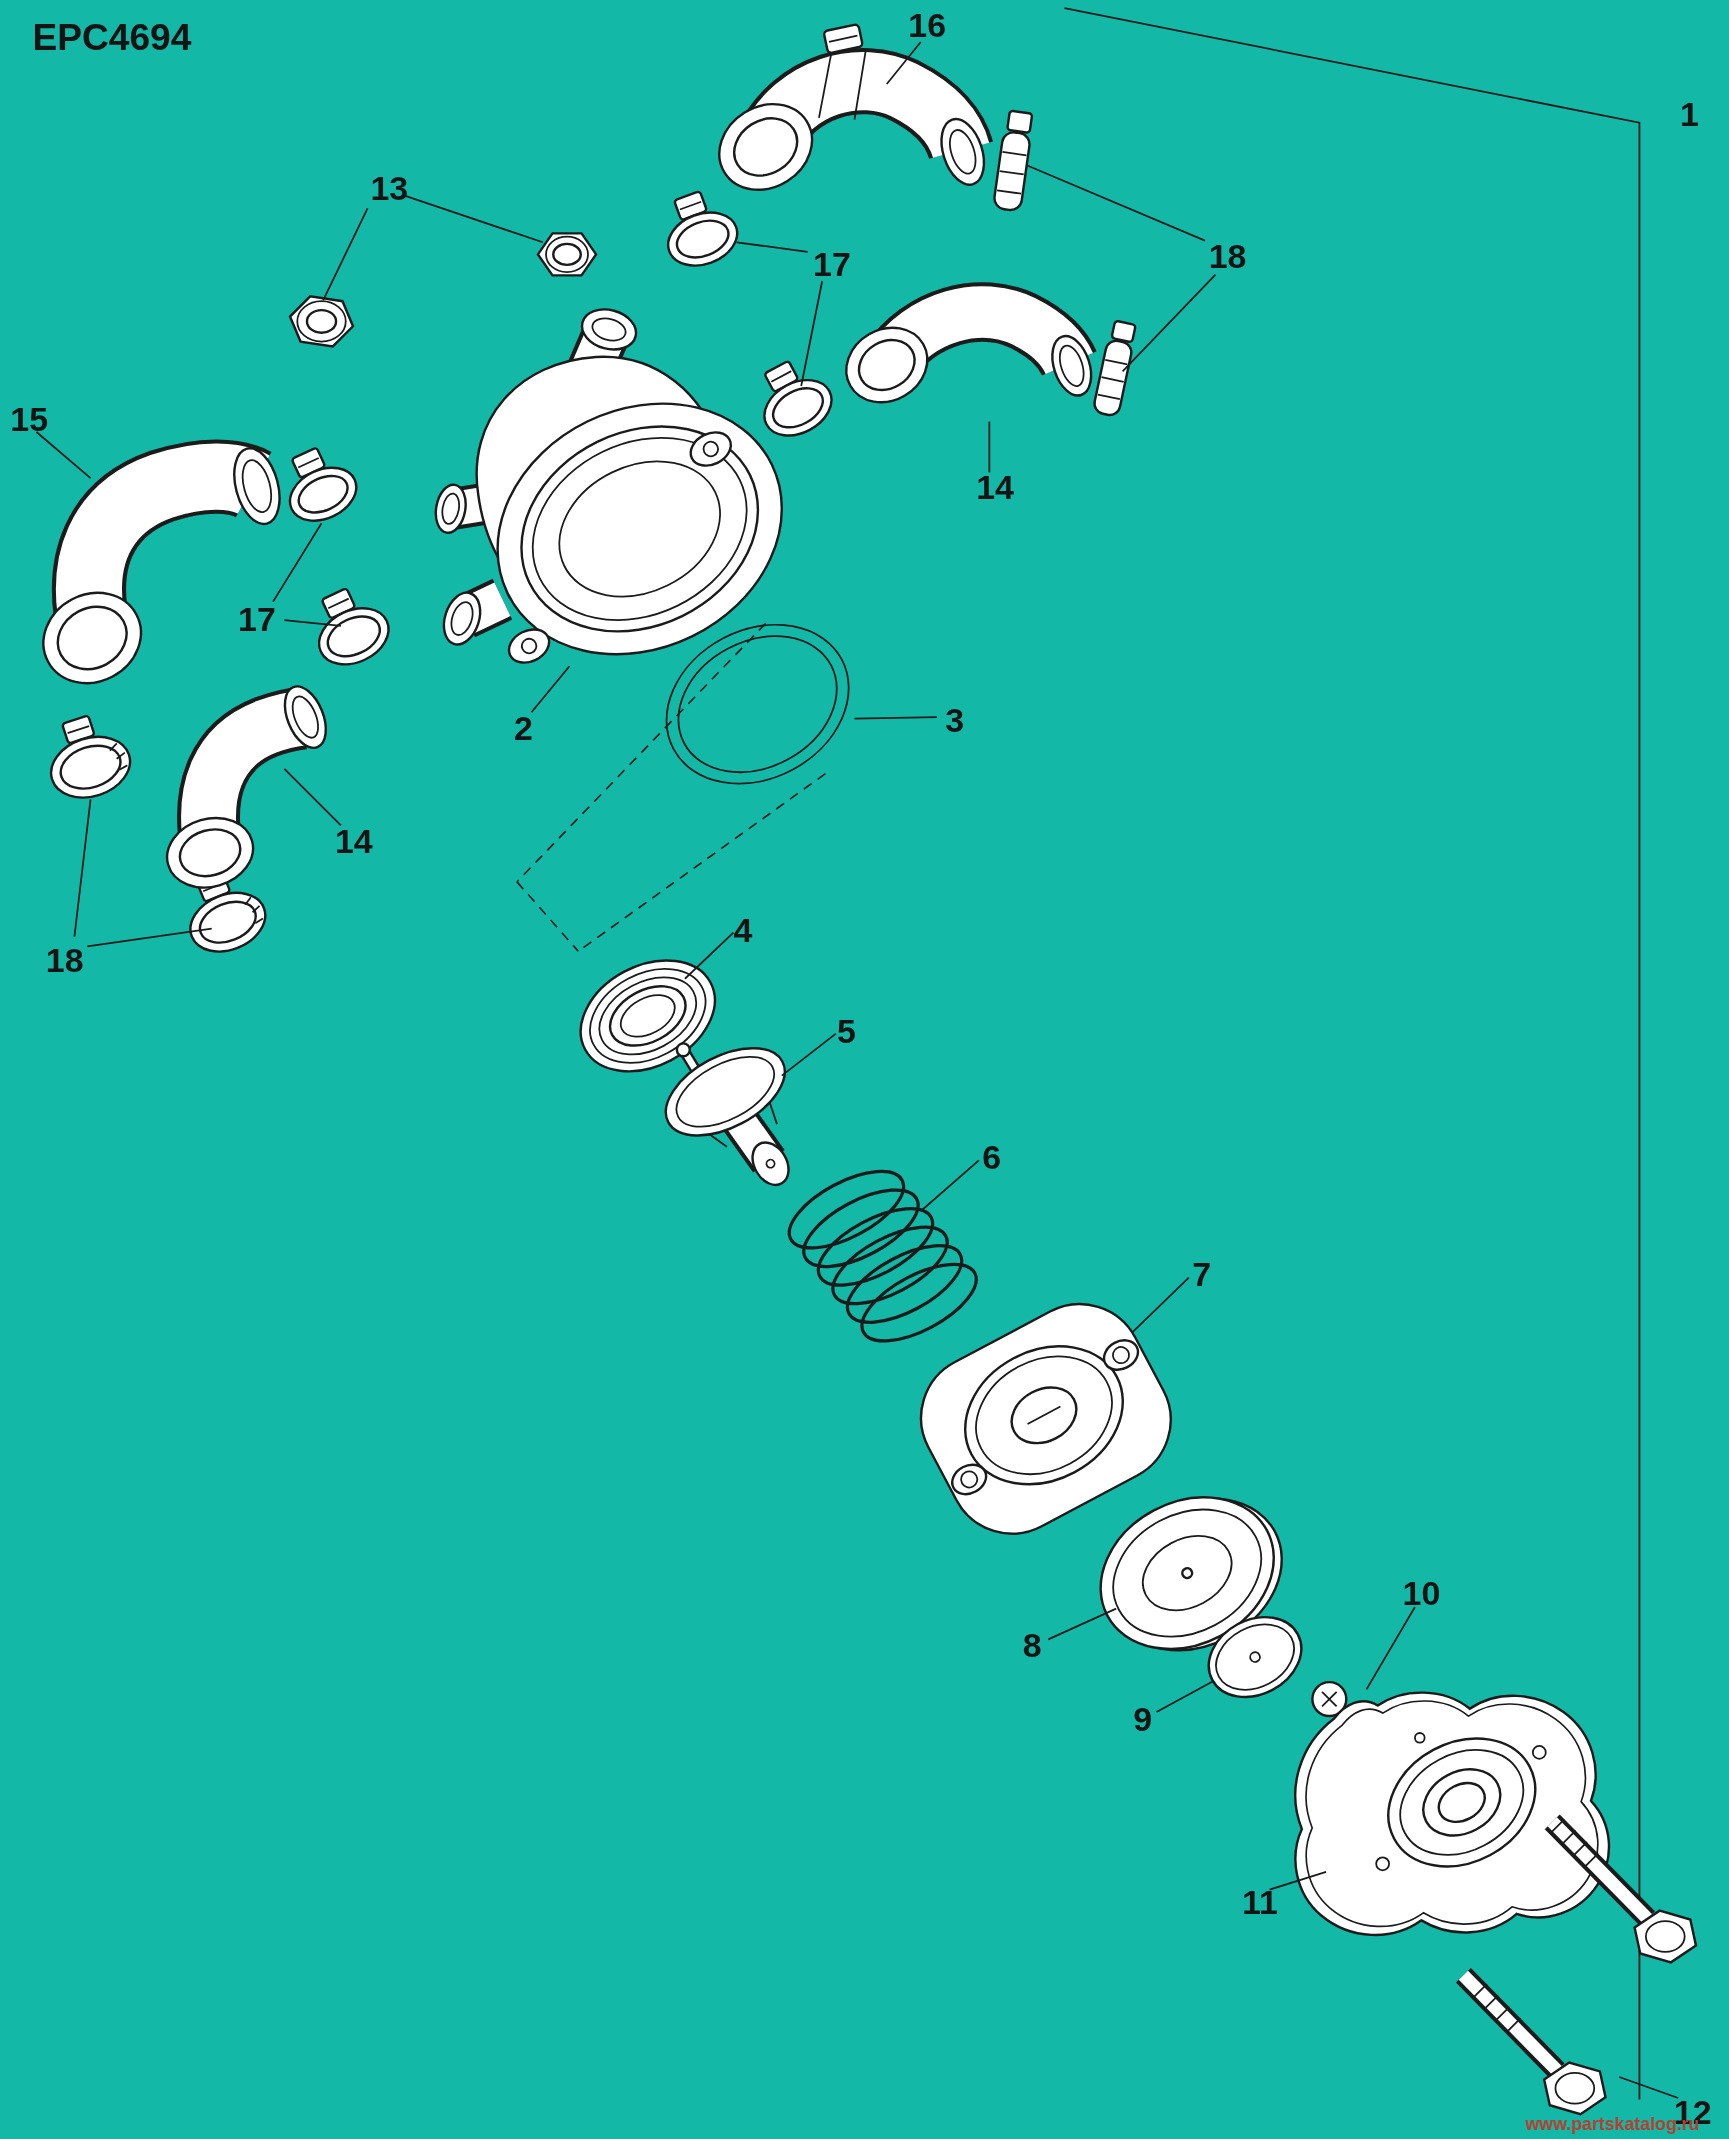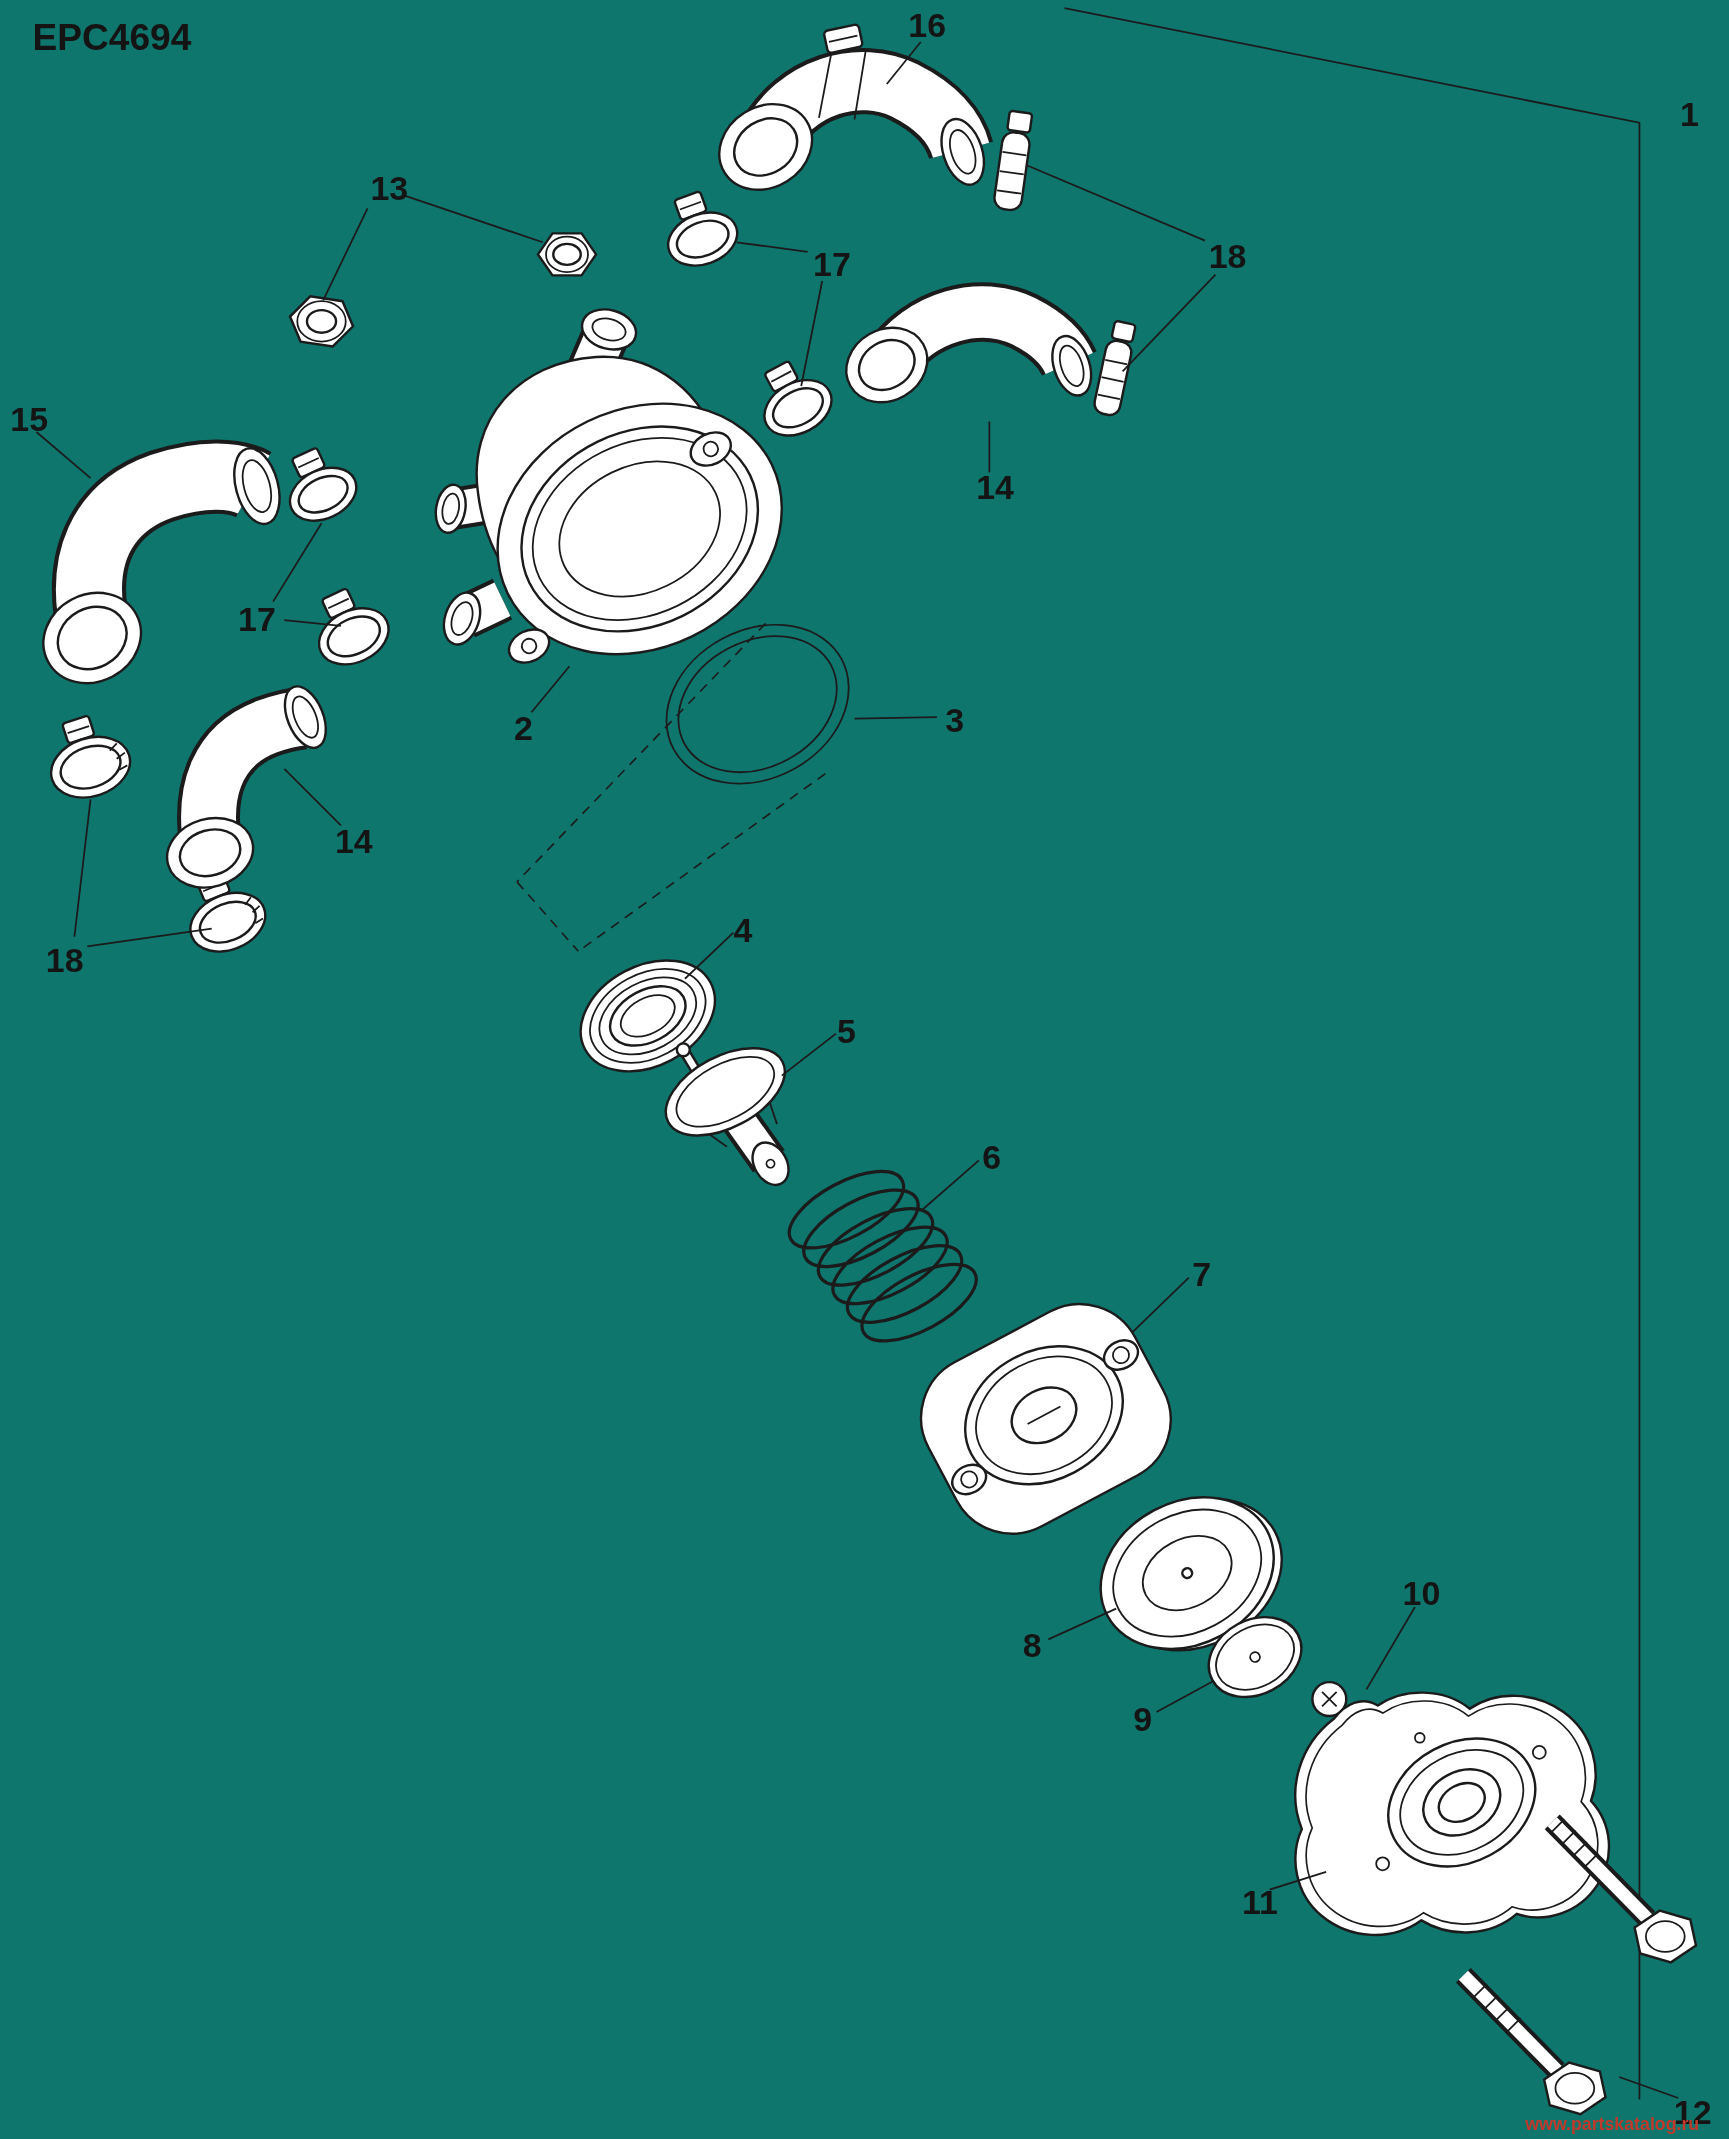--- a/index.html
+++ b/index.html
@@ -1,16 +1,16 @@
 <!DOCTYPE html>
 <html style="font-size:13px"><head>
 <meta charset="utf-8">
 <style>
   html,body{margin:0;padding:0;background:#ffffff;}
-  .stage{position:relative;width:1730px;height:2140px;background:#0f766e;overflow:hidden;}
+  .stage{position:relative;width:1730px;height:2140px;background:#14b8a6;overflow:hidden;}
   svg{display:block;}
   .part{fill:#ffffff;stroke:#1b1b1b;stroke-width:3;}
   .thin{fill:none;stroke:#1b1b1b;stroke-width:2.2;}
   .ln{fill:none;stroke:#1b1b1b;stroke-width:2.2;}
   .tube-o{fill:none;stroke:#1b1b1b;stroke-linecap:butt;}
   .tube-i{fill:none;stroke:#ffffff;stroke-linecap:butt;}
   .coil{fill:none;stroke:#1b1b1b;stroke-width:4;}
   .dash{fill:none;stroke:#1b1b1b;stroke-width:2;stroke-dasharray:12 9;}
   text.callout{font-family:"Liberation Sans",sans-serif;font-weight:bold;font-size:42px;fill:#141414;text-anchor:middle;}
   text.code{font-family:"Liberation Sans",sans-serif;font-weight:bold;font-size:46px;fill:#141414;text-anchor:start;}

